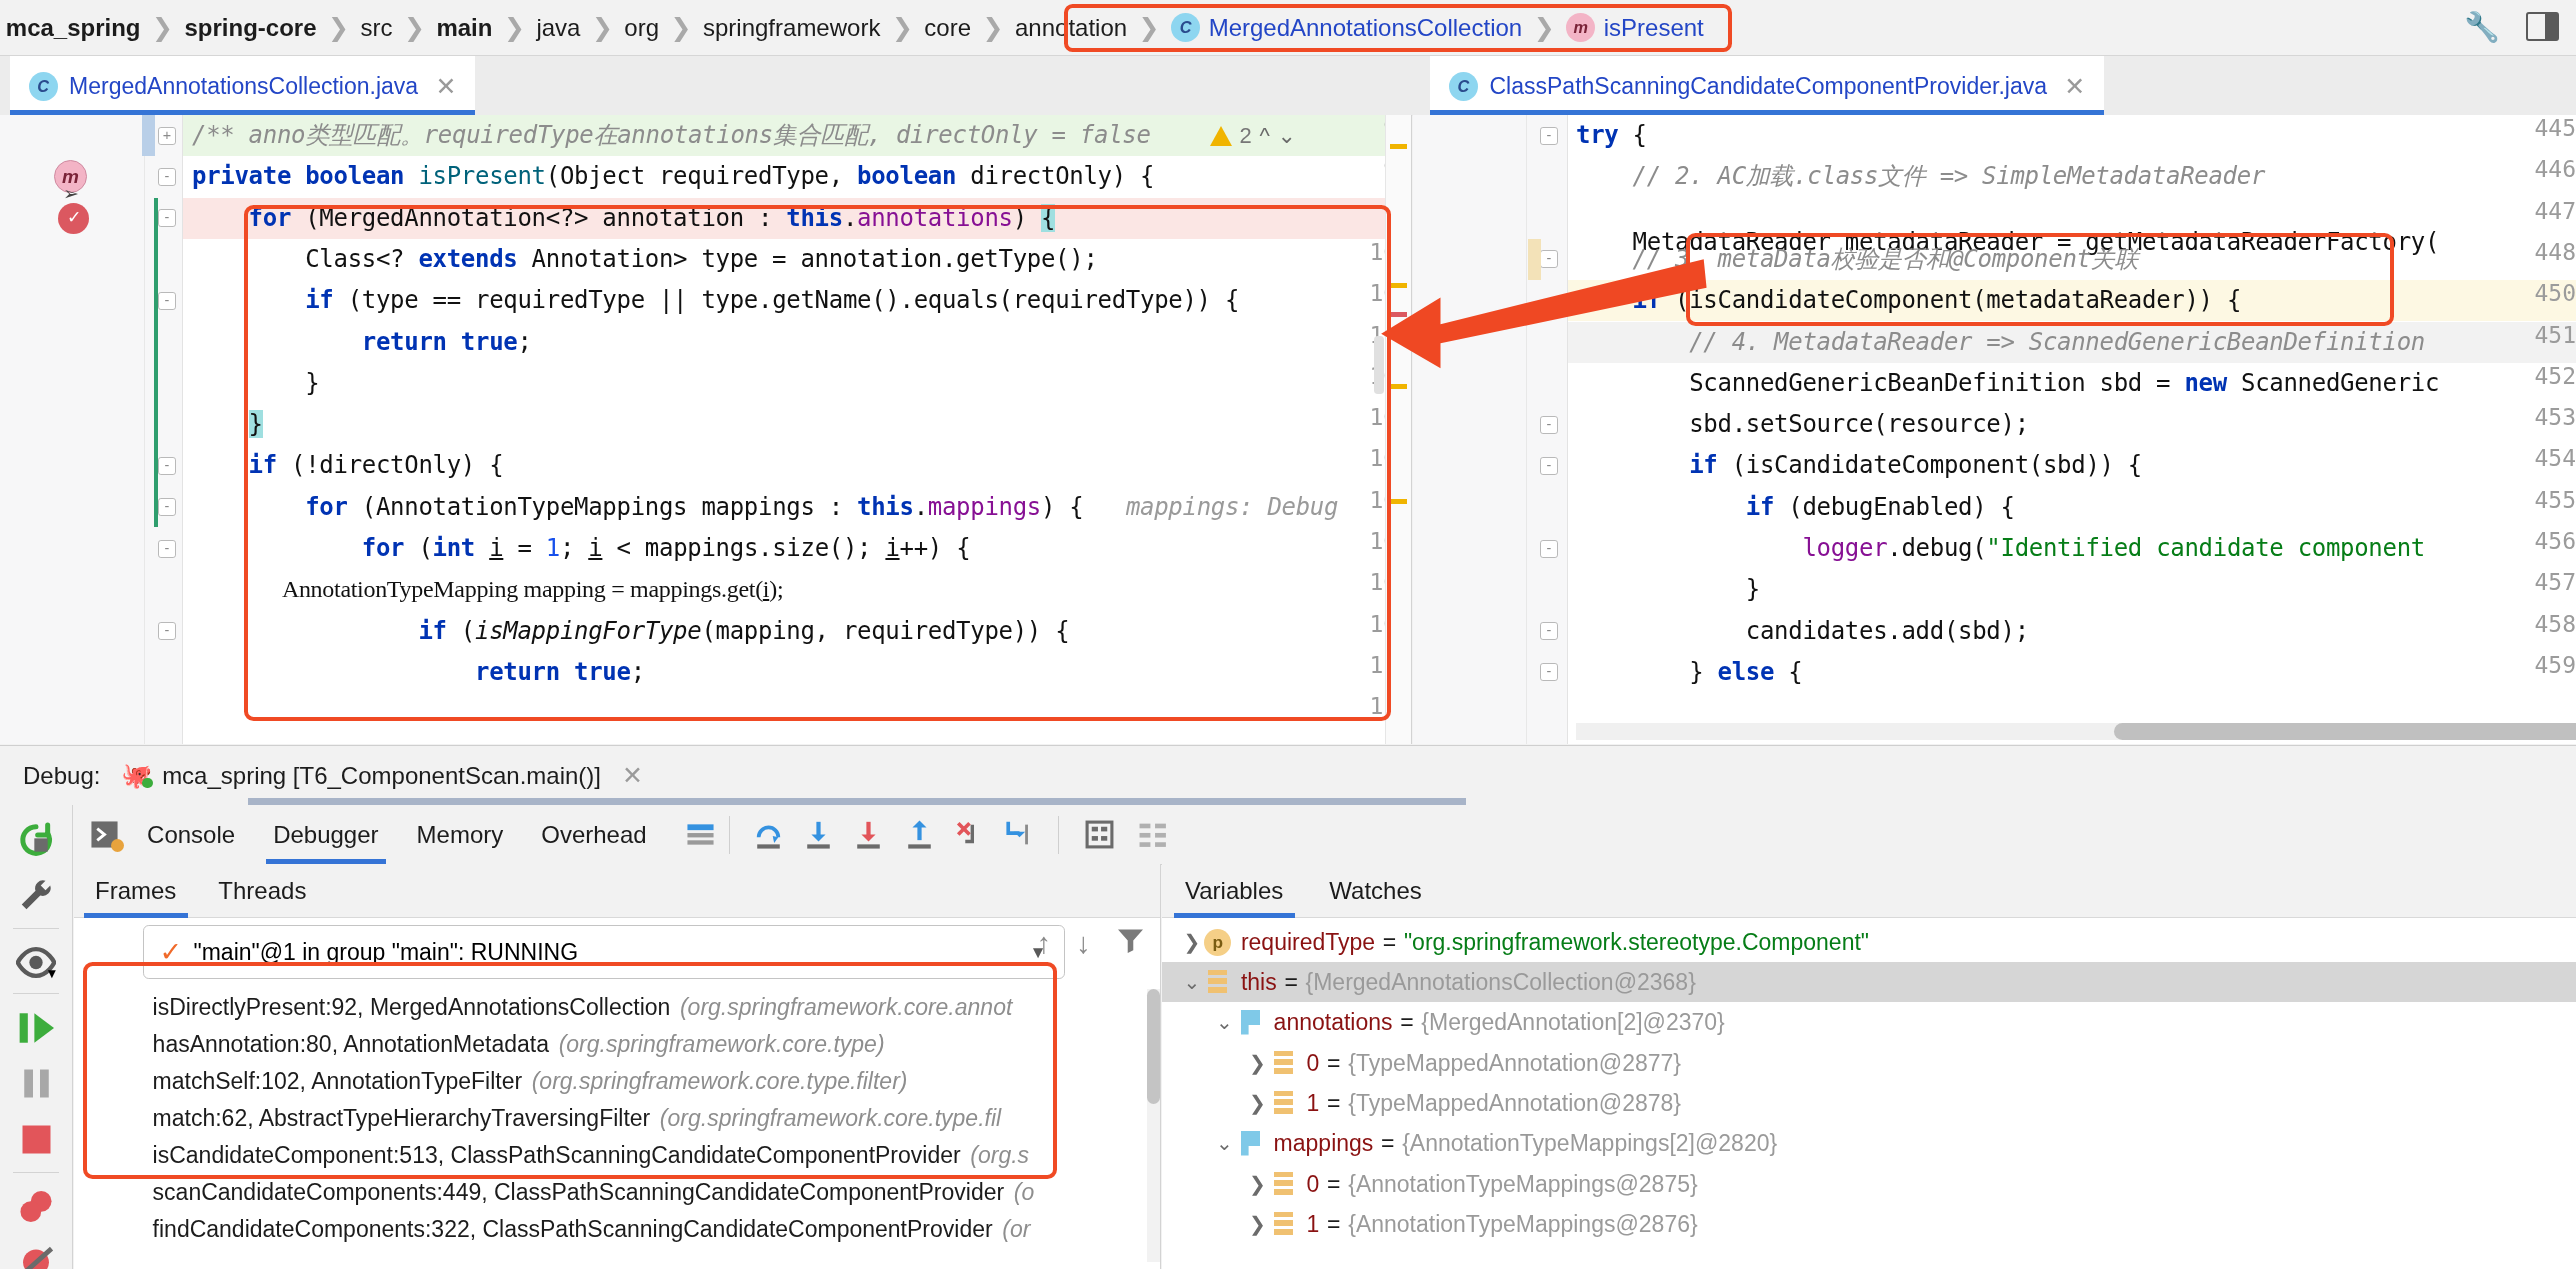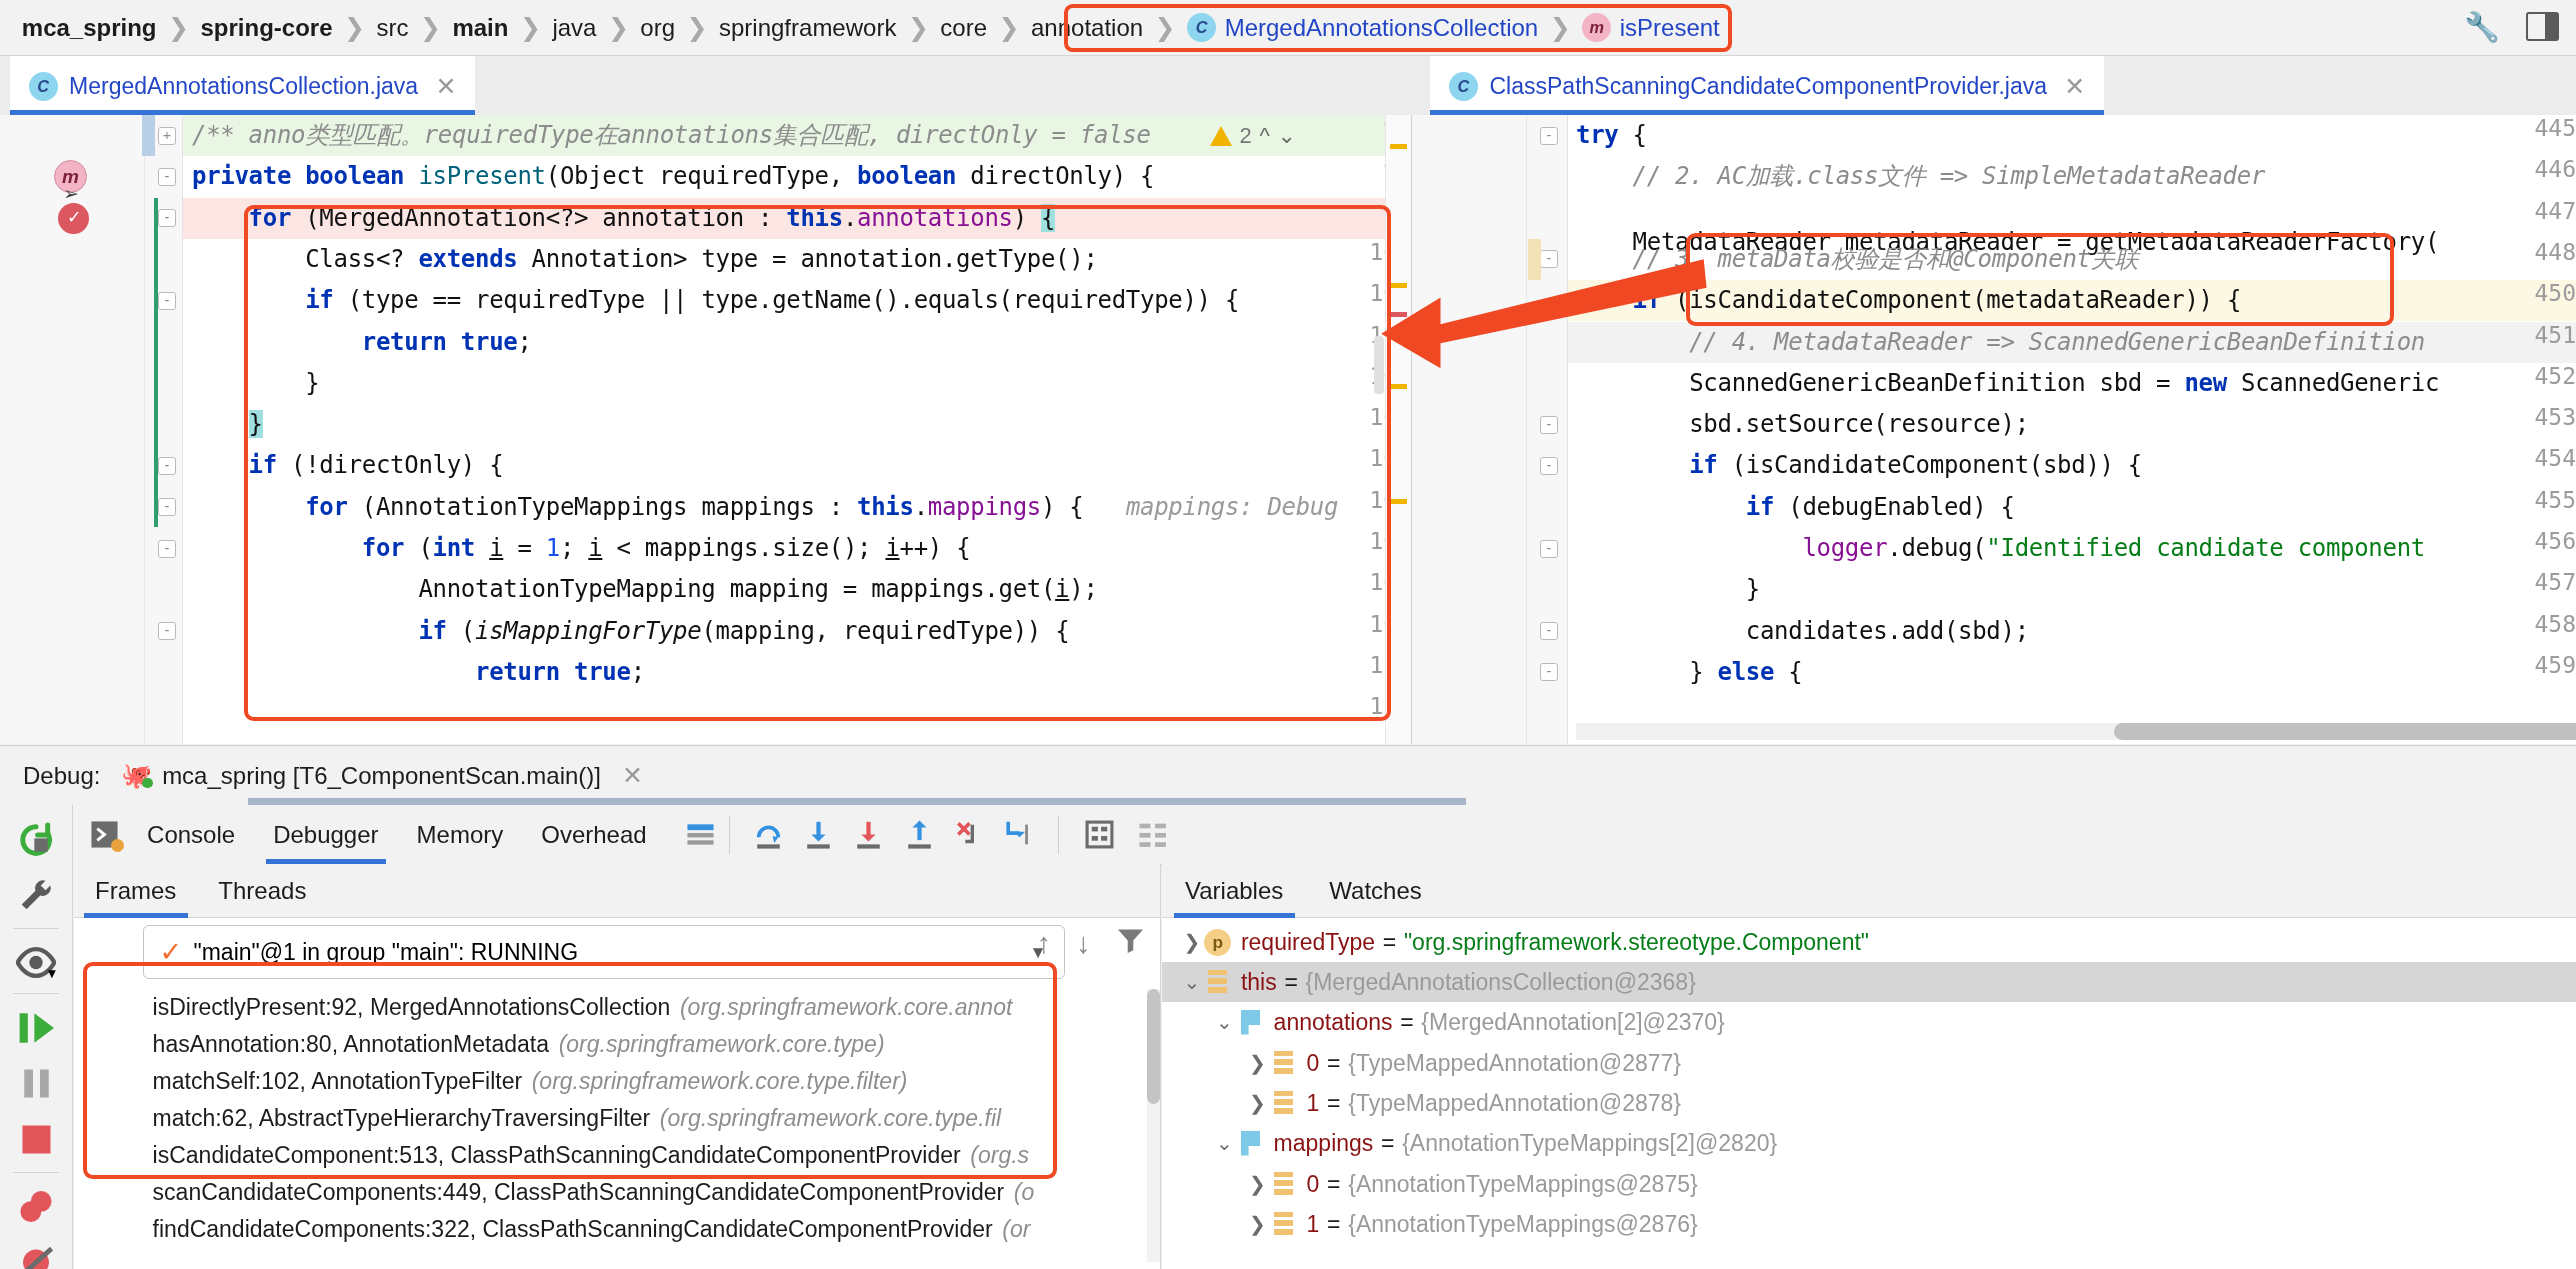--- a/index.html
+++ b/index.html
@@ -9,21 +9,21 @@
     background: #f2f2f2;
     overflow: hidden;
     -webkit-font-smoothing: antialiased;
   }
   .app { position: relative; width: 2576px; height: 1270px; background:#f2f2f2; }
 
   
   .breadcrumb-bar {
     position:absolute; left:0; top:0; width:2576px; height:56px;
     background:#f2f2f2; border-bottom:1px solid #d6d6d6;
-    display:flex; align-items:center; padding-left:16px;
+    display:flex; align-items:center; padding-left:0px;
   }
   .crumb { display:flex; align-items:center; font-size:24px; color:#1c1c1c; white-space:nowrap; }
   .crumb.bold { font-weight:bold; }
   .crumb-sep { color:#a9a9a9; font-size:25px; padding:0 11.5px; font-weight:300; }
   .crumb-ico { width:29px; height:29px; border-radius:50%; display:inline-flex;
                align-items:center; justify-content:center; font-size:16.3px;
                font-style:italic; color:#2a4b8d; margin-right:8.6px; font-weight:bold; }
   .ico-class { background:#8ed6f0; }
   .ico-method { background:#f3b4c6; color:#7a2338; }
   .crumb-link { color:#2346c6; }
@@ -303,21 +303,21 @@
     <div class="codeline" style="top:41px;"><span class="kw">private</span> <span class="kw">boolean</span> <span class="mth">isPresent</span>(Object requiredType, <span class="kw">boolean</span> directOnly) {</div>
     <div class="codeline" style="top:124px;">        Class&lt;? <span class="kw">extends</span> Annotation&gt; type = annotation.getType();</div>
     <div class="codeline" style="top:83px;">    <span class="kw">for</span> (MergedAnnotation&lt;?&gt; annotation : <span class="kw">this</span>.<span class="fld">annotations</span>) <span class="caret-box">{</span></div>
     <div class="codeline" style="top:165px;">        <span class="kw">if</span> (type == requiredType || type.getName().equals(requiredType)) {</div>
     <div class="codeline" style="top:207px;">            <span class="kw">return</span> <span class="kw">true</span>;</div>
     <div class="codeline" style="top:248px;">        }</div>
     <div class="codeline" style="top:289px;">    <span class="caret-box">}</span></div>
     <div class="codeline" style="top:330px;">    <span class="kw">if</span> (!directOnly) {</div>
     <div class="codeline" style="top:372px;">        <span class="kw">for</span> (AnnotationTypeMappings mappings : <span class="kw">this</span>.<span class="fld">mappings</span>) {   <span class="hint">mappings: Debug</span></div>
     <div class="codeline" style="top:413px;">            <span class="kw">for</span> (<span class="kw">int</span> <u>i</u> = <span class="num">1</span>; <u>i</u> &lt; mappings.size(); <u>i</u>++) {</div>
-    <div class="codeline" style="top:454px;">                AnnotationTypeMapping mapping = mappings.get(<u>i</u>);</div>
+    <div class="codeline" style="top:454px;font-family:Liberation Serif, serif;">                AnnotationTypeMapping mapping = mappings.get(<u>i</u>);</div>
     <div class="codeline" style="top:496px;">                <span class="kw">if</span> (<span class="ital">isMappingForType</span>(mapping, requiredType)) {</div>
     <div class="codeline" style="top:537px;">                    <span class="kw">return</span> <span class="kw">true</span>;</div>
 
     <div class="warn-chip" style="right:115px; top:7.7px;">
       <span class="warn-tri"></span>
       <span>2</span>
       <span class="chev">^</span>
       <span class="chev">⌄</span>
     </div>
 

